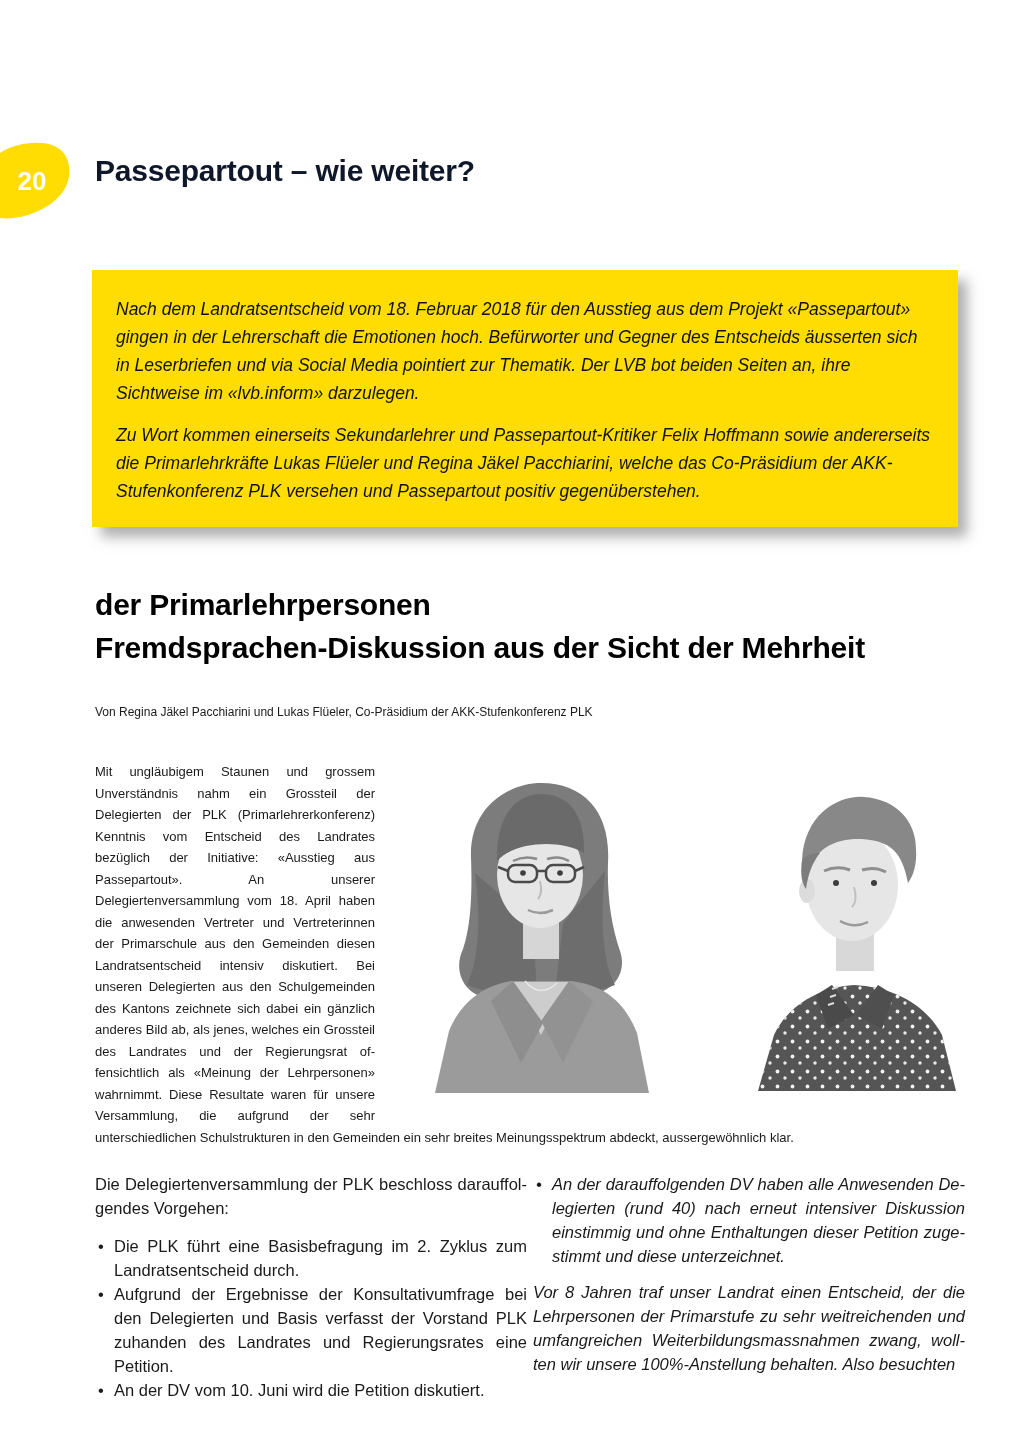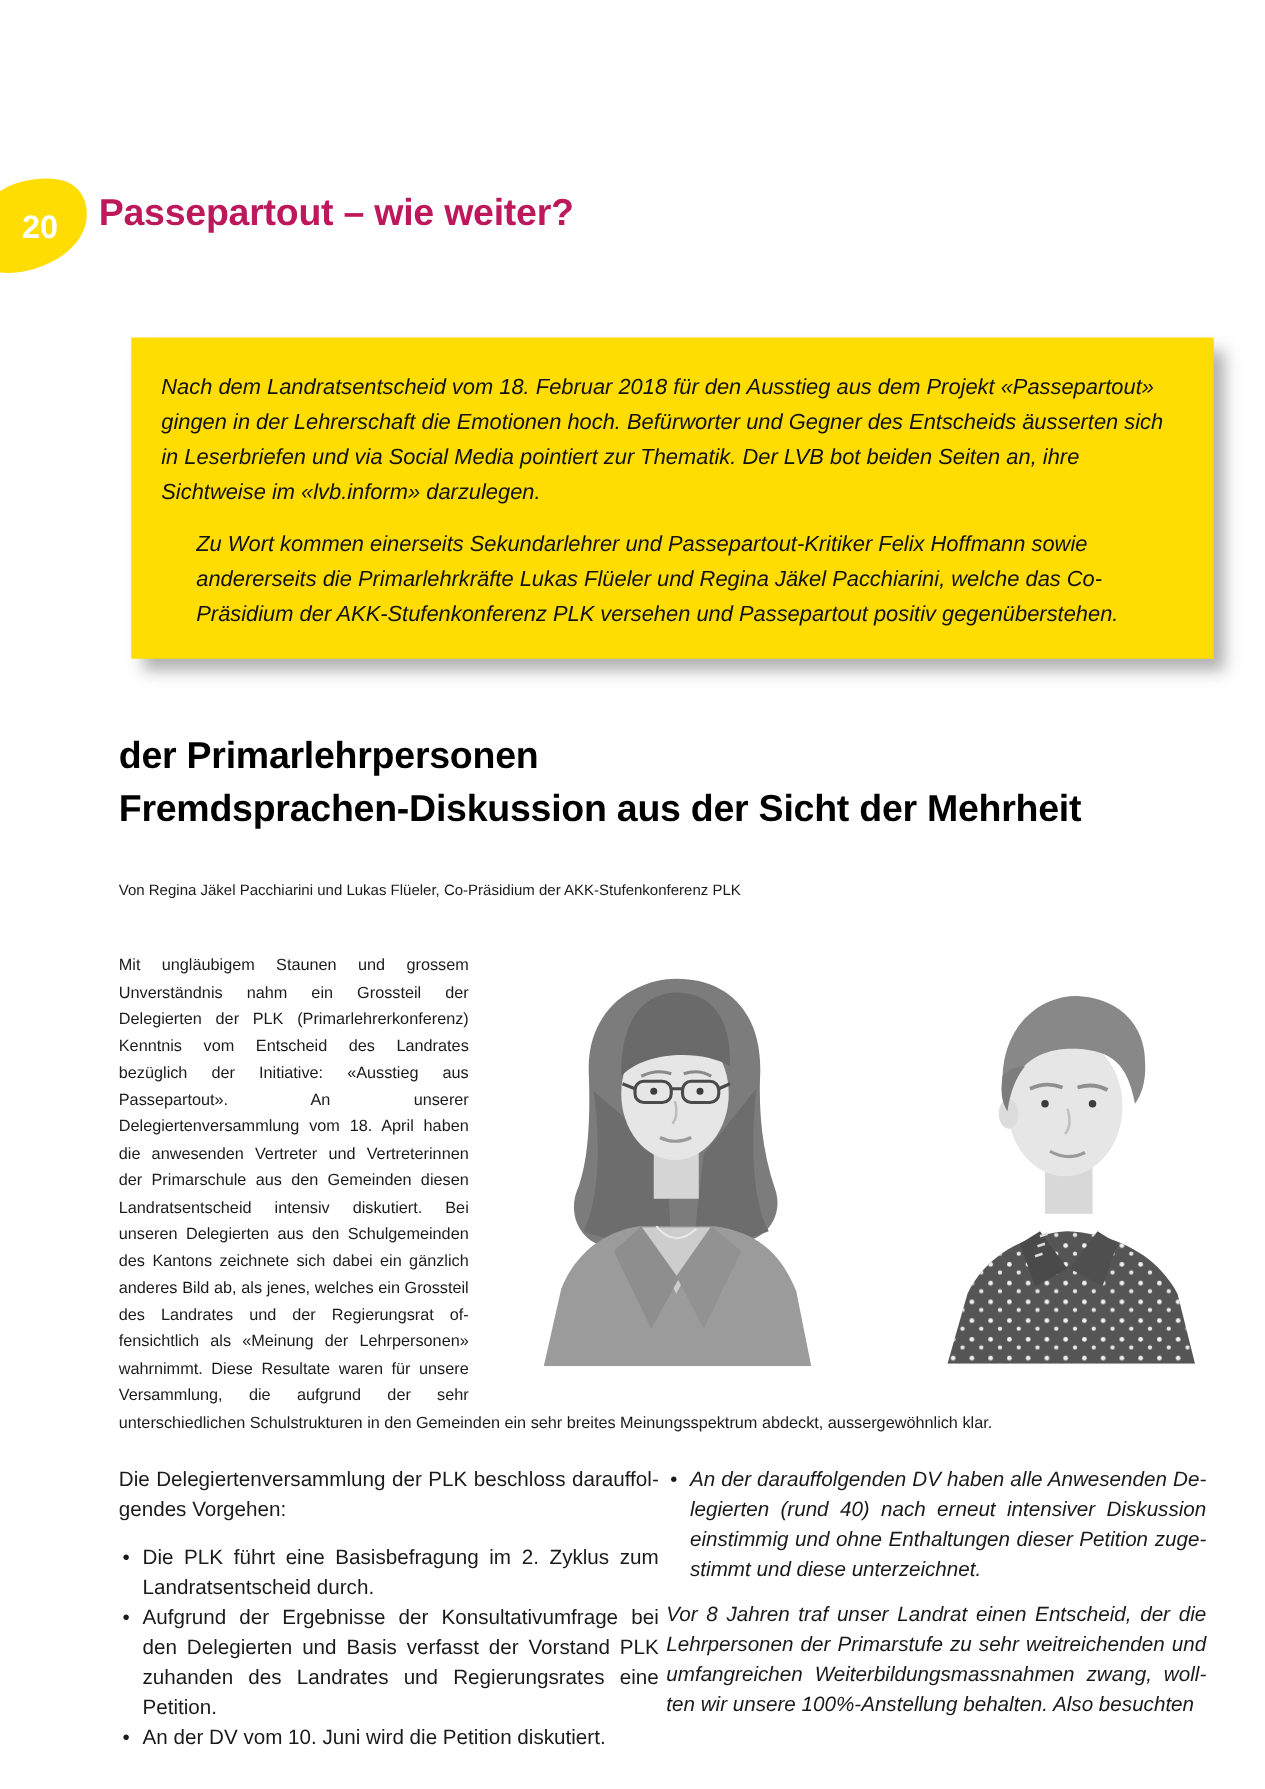--- a/index.html
+++ b/index.html
@@ -4,31 +4,31 @@
 <style>
   html,body{margin:0;padding:0;background:#ffffff;}
   .page{
     position:relative;width:1012px;height:1431px;background:#ffffff;
     font-family:"Liberation Sans", sans-serif;color:#1a1a1a;overflow:hidden;
   }
   
   .badge{position:absolute;left:0;top:141px;width:72px;height:80px;}
   .badge svg{display:block;}
   
-  .title{position:absolute;left:79px;top:149px;width:880px;
-    font-size:30px;line-height:43px;font-weight:800;letter-spacing:-0.2px;color:#be185d;}
+  .title{position:absolute;left:95px;top:149px;width:880px;
+    font-size:30px;line-height:43px;font-weight:800;letter-spacing:-0.2px;color:#0f172a;}
   
   .teaser{
-    position:absolute;left:105px;top:270px;width:866px;min-height:208px;box-sizing:border-box;
+    position:absolute;left:92px;top:270px;width:866px;min-height:208px;box-sizing:border-box;
     padding:25px 26px 22px 24px;
     box-shadow:9px 10px 12px rgba(110,110,110,0.55);
     font-style:italic;font-size:17.5px;line-height:28px;color:#111;
   }
   .teaser p{margin:0;}
-  .teaser p + p{margin-top:14px;margin-left:28px;}
+  .teaser p + p{margin-top:14px;}
   
   .heading{position:absolute;left:95px;top:583px;width:880px;
     font-size:30px;line-height:43px;font-weight:800;letter-spacing:-0.2px;color:#000;}
   .byline{position:absolute;left:95px;top:702px;width:880px;font-size:12px;line-height:20px;}
   
   .article-body{position:absolute;left:95px;top:761px;width:866px;
     font-size:13px;line-height:21.5px;text-align:justify;hyphens:manual;}
   .photos{float:right;width:586px;height:348px;position:relative;}
   .photo{position:absolute;}
   .photo-woman{left:38px;top:2px;}

